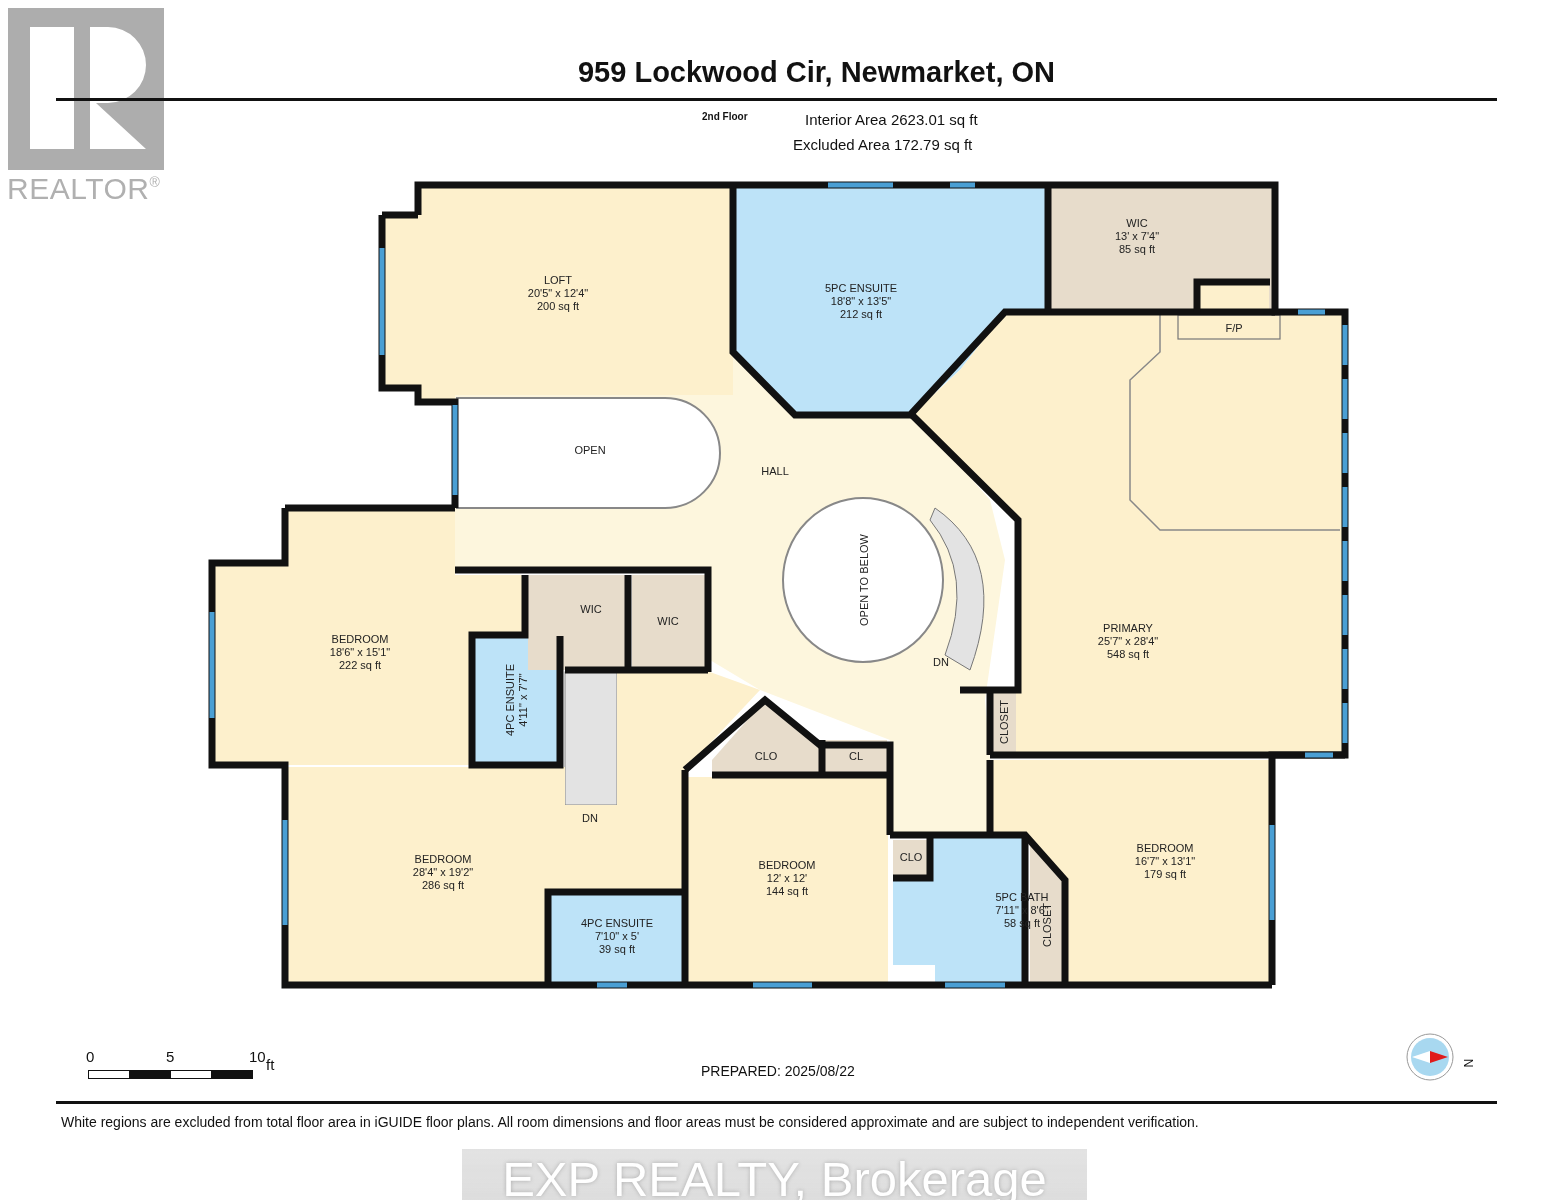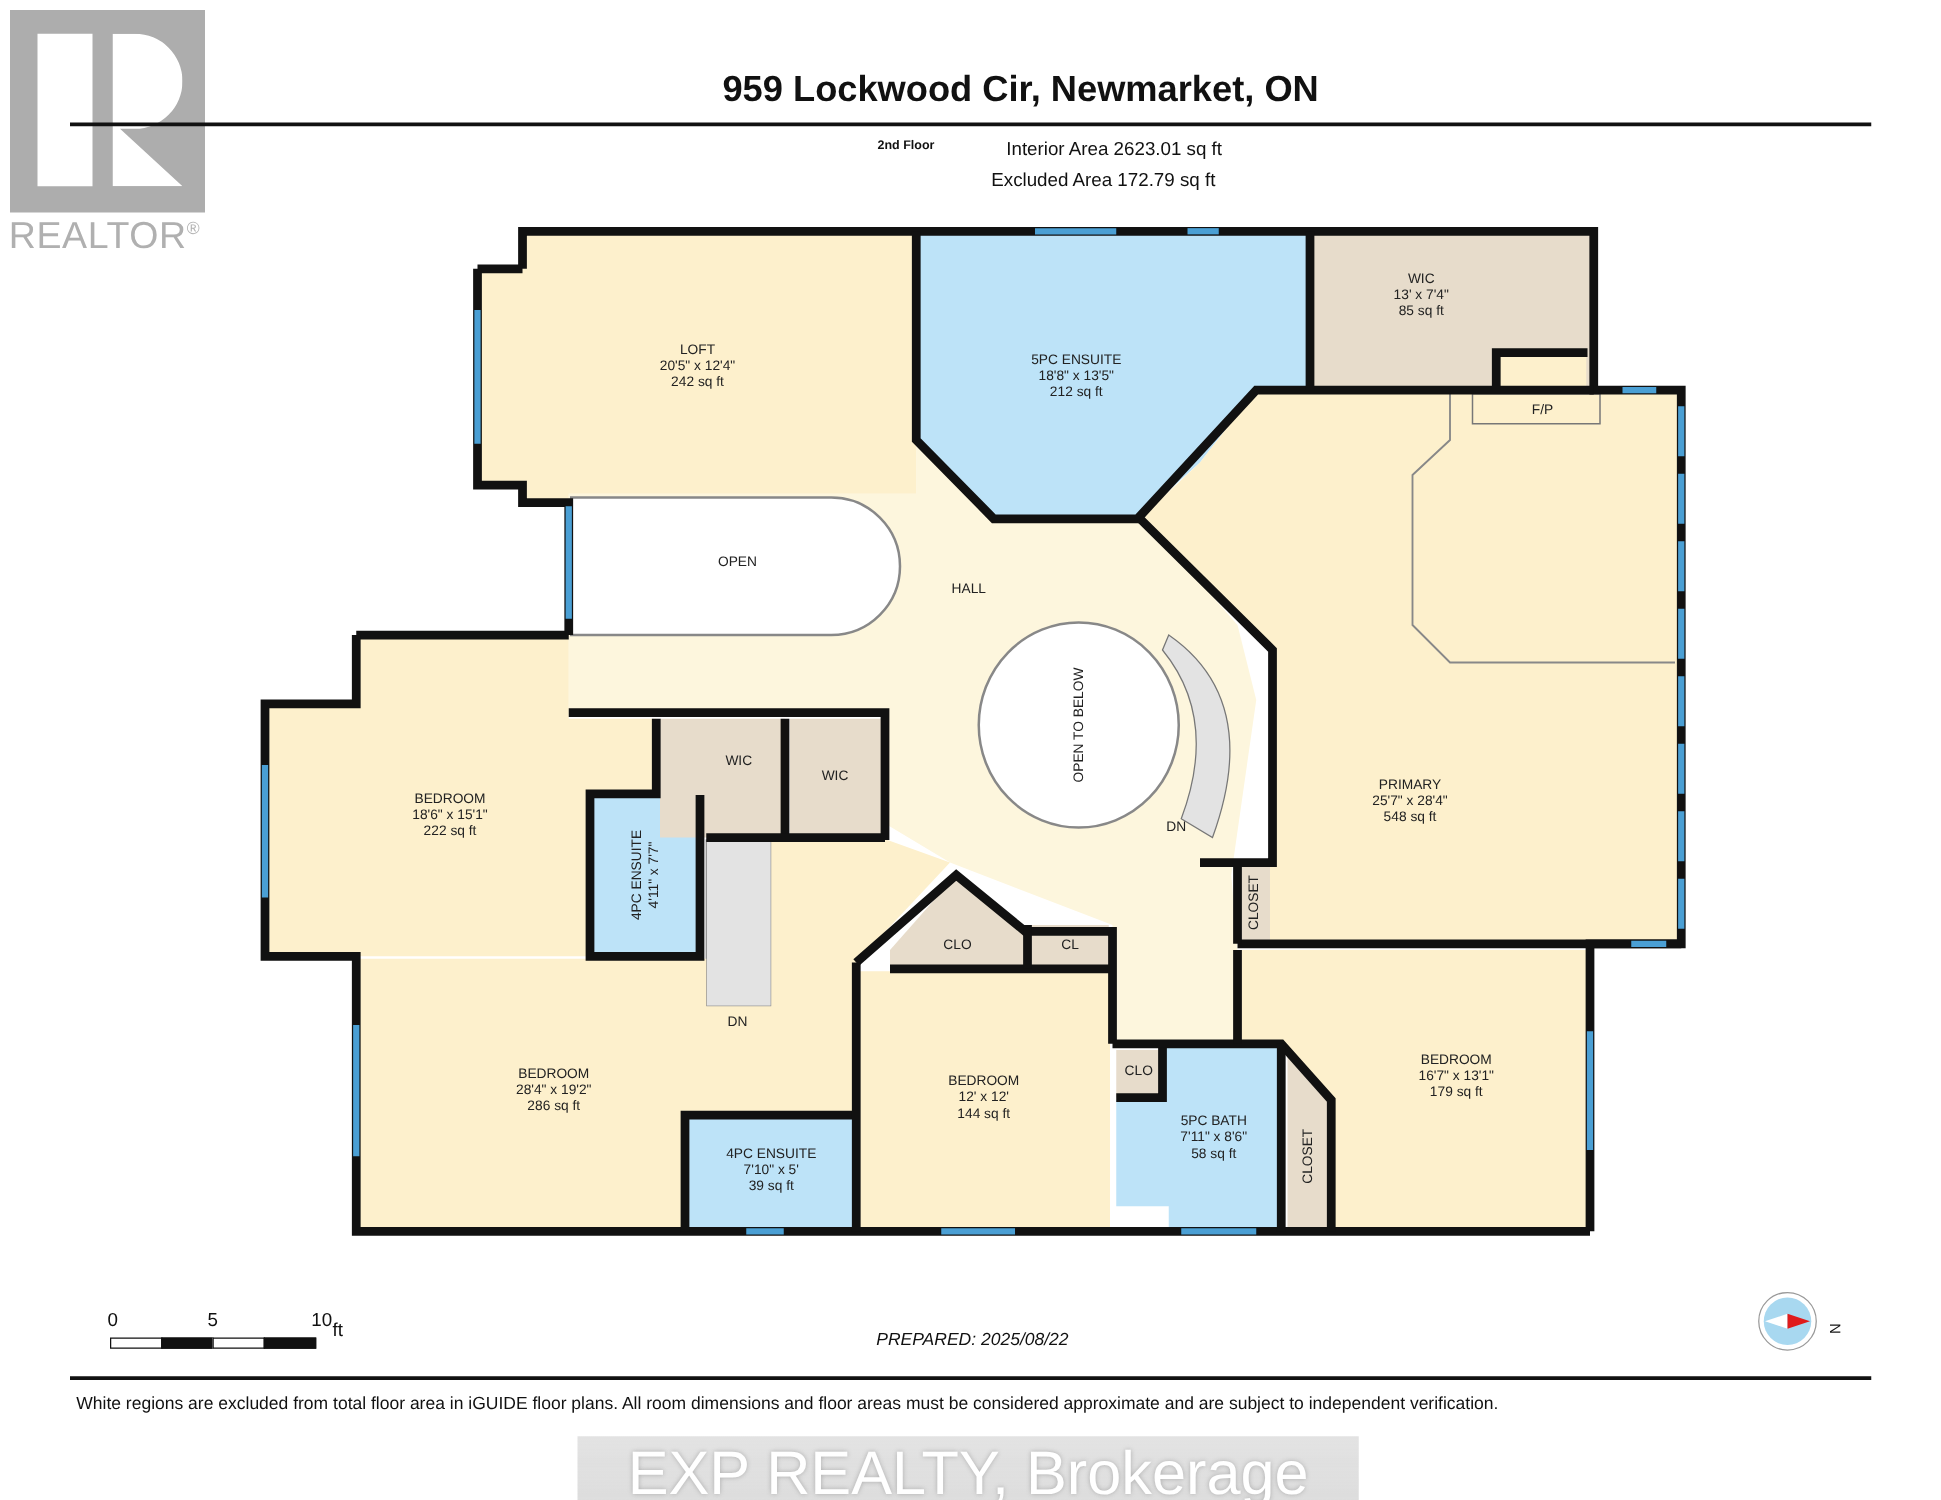--- a/index.html
+++ b/index.html
@@ -14,21 +14,21 @@
   #rule-top { left:56px; top:98px; width:1441px; height:3px; background:#111; }
   #floor-name { left:702px; top:111px; font-size:10px; font-weight:bold; }
   #interior { left:793px; top:111px; font-size:15px;margin-left:12px; }
   #excluded { left:793px; top:136px; font-size:15px; }
   #plan { left:0; top:0; }
   .lbl { position:absolute; font-size:11px; text-align:center; line-height:13px; color:#222; white-space:nowrap; transform:translateX(-50%); }
   .lbl.rot { transform:translate(-50%,-50%) rotate(-90deg); }
   #scale { left:86px; top:1048px; }
   .scale-num { position:absolute; font-size:15px; top:0; }
   .scale-bar { position:absolute; top:22px; height:7px; border:1px solid #111; }
-  #prepared { left:701px; top:1063px; font-size:14px;font-style:italic; }
+  #prepared { left:701px; top:1063px; font-size:14px; }
   #rule-bottom { left:56px; top:1101px; width:1441px; height:3px; background:#111; }
   #disclaimer { left:61px; top:1114px; font-size:14px; }
   #watermark { left:462px; top:1101px; width:625px; height:64px; background:linear-gradient(180deg, rgba(200,200,200,0.55), rgba(150,150,150,0.35)); color:#fff; font-size:49px; line-height:60px; text-align:center; text-shadow:0 0 4px rgba(0,0,0,0.25); opacity:0.95;margin-top:48px; }
   #compass { left:1405px; top:1032px; width:50px; height:50px; }
   #compass-n { left:1464px; top:1056px; font-size:12px; transform:rotate(90deg); }
 </style>
 </head>
 <body>
 
 <div id="realtor-logo" class="abs">
@@ -138,21 +138,21 @@
     <line x1="597" y1="985" x2="627" y2="985"></line>
     <line x1="753" y1="985" x2="812" y2="985"></line>
     <line x1="945" y1="985" x2="1005" y2="985"></line>
     <line x1="1272" y1="825" x2="1272" y2="920"></line>
   </g>
 </svg>
 
 <div class="lbl" style="left:558px;top:274px">
   <div>LOFT</div>
   <div>20'5" x 12'4"</div>
-  <div>242 sq ft</div>
+  <div>200 sq ft</div>
 </div>
 <div class="lbl" style="left:861px;top:282px">
   <div>5PC ENSUITE</div>
   <div>18'8" x 13'5"</div>
   <div>212 sq ft</div>
 </div>
 <div class="lbl" style="left:1137px;top:217px">
   <div>WIC</div>
   <div>13' x 7'4"</div>
   <div>85 sq ft</div>
@@ -179,21 +179,21 @@
 <div class="lbl" style="left:617px;top:917px">
   <div>4PC ENSUITE</div>
   <div>7'10" x 5'</div>
   <div>39 sq ft</div>
 </div>
 <div class="lbl" style="left:787px;top:859px">
   <div>BEDROOM</div>
   <div>12' x 12'</div>
   <div>144 sq ft</div>
 </div>
-<div class="lbl" style="left:971px;top:891px">
+<div class="lbl" style="left:1022px;top:891px">
   <div>5PC BATH</div>
   <div>7'11" x 8'6"</div>
   <div>58 sq ft</div>
 </div>
 <div class="lbl" style="left:1165px;top:842px">
   <div>BEDROOM</div>
   <div>16'7" x 13'1"</div>
   <div>179 sq ft</div>
 </div>
 

